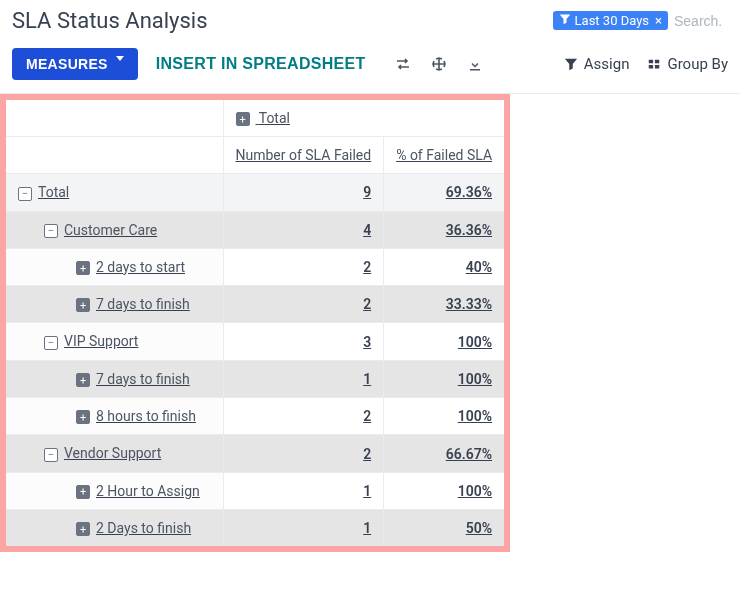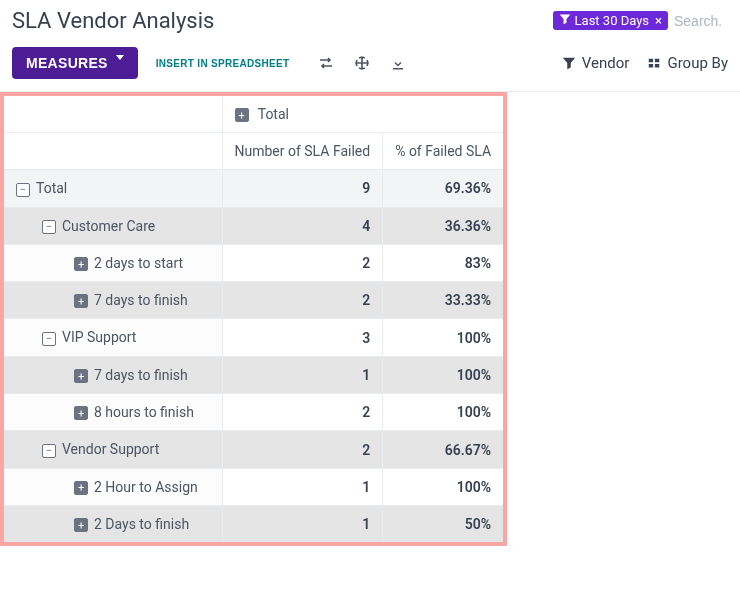--- a/index.html
+++ b/index.html
@@ -24,21 +24,21 @@
     color: #374151;
   }
   .search-area {
     display: flex;
     align-items: center;
     gap: 0;
   }
   .filter-chip {
     display: inline-flex;
     align-items: center;
-    background: #6d28d9;
+    background: #3b82f6;
     color: #fff;
     font-size: 13px;
     padding: 2px 6px;
     border-radius: 3px;
   }
   .filter-chip .fc-icon { margin-right: 4px; font-size: 12px; }
   .filter-chip .fc-close { margin-left: 6px; cursor: pointer; }
   .search-input {
     border: none;
     outline: none;
@@ -55,21 +55,21 @@
     padding: 10px 12px 12px;
     justify-content: space-between;
     border-bottom: 1px solid #e9ecef;
   }
   .toolbar-left {
     display: flex;
     align-items: center;
     gap: 14px;
   }
   .btn-measures {
-    background: #4c1d95;
+    background: #1d4ed8;
     color: #fff;
     border: none;
     font-weight: 600;
     font-size: 14px;
     letter-spacing: 0.3px;
     padding: 8px 14px;
     border-radius: 4px;
     cursor: pointer;
     display: inline-flex;
     gap: 8px;
@@ -78,21 +78,21 @@
     width: 0; height: 0;
     border-left: 4px solid transparent;
     border-right: 4px solid transparent;
     border-top: 5px solid #fff;
   }
   .btn-insert {
     background: none;
     border: none;
     color: #017e84;
     font-weight: 600;
-    font-size: 10px;
+    font-size: 16px;
     letter-spacing: 0.3px;
     cursor: pointer;
     padding: 8px 4px;
   }
   .toolbar-icons {
     display: flex;
     gap: 18px;
     align-items: center;
     color: #4b5563;
     margin-left: 10px;
@@ -118,21 +118,22 @@
     font-size: 15px;
     cursor: pointer;
   }
   .tool-btn svg { width: 14px; height: 14px; }
 
   .pivot-wrap {
     padding: 0;
   }
   table.pivot {
     border-collapse: collapse;
-    border: 4px solid #fca5a5;
+    border: 6px solid #fca5a5;
+    text-decoration: underline;
   }
   table.pivot th, table.pivot td {
     border: 1px solid #e9ecef;
     padding: 10px 12px;
     font-size: 14px;
     color: #4b5563;
   }
   table.pivot th.rowhdr {
     background: #fcfcfc;
     font-weight: 400;
@@ -173,21 +174,21 @@
   }
   .toggle.minus { background: #fff; color: #6b7280; }
   .ind1 { padding-left: 38px !important; }
   .ind2 { padding-left: 70px !important; }
   .corner { border: 1px solid #e9ecef; background: #fff; }
 </style>
 </head>
 <body>
 
 <div class="top">
-  <div class="page-title">SLA Vendor Analysis</div>
+  <div class="page-title">SLA Status Analysis</div>
   <div class="search-area">
     <span class="filter-chip">
       <span class="fc-icon">
         <svg viewBox="0 0 16 16" width="12" height="12" fill="#fff">
             <path d="M1 2h14l-5 6v5l-4 2V8z"></path>
           </svg>
       </span>
       <span>Last 30 Days</span>
       <span class="fc-close">×</span>
     </span>
@@ -218,21 +219,21 @@
             <path d="M8 2v7.5L5.5 7 4.5 8 8 11.5 11.5 8 10.5 7 8 9.5V2H8zM3 13h10v1.5H3z"></path>
           </svg>
       </span>
     </div>
   </div>
   <div class="toolbar-right">
     <span class="tool-btn">
       <svg viewBox="0 0 16 16" fill="#374151">
           <path d="M1 2h14l-5 6v5l-4 2V8z"></path>
         </svg>
-      <span>Vendor</span>
+      <span>Assign</span>
     </span>
     <span class="tool-btn">
       <svg viewBox="0 0 16 16" fill="#374151">
           <path d="M2 3h5v4H2zM9 3h5v4H9zM2 9h5v4H2zM9 9h5v4H9z"></path>
         </svg>
       <span>Group By</span>
     </span>
   </div>
 </div>
 
@@ -259,21 +260,21 @@
           <td class="num">69.36%</td>
         </tr>
         <tr class="even">
           <th class="rowhdr ind1"><span class="toggle minus">−</span><span>Customer Care</span></th>
           <td class="num">4</td>
           <td class="num">36.36%</td>
         </tr>
         <tr>
           <th class="rowhdr ind2"><span class="toggle">+</span><span>2 days to start</span></th>
           <td class="num">2</td>
-          <td class="num">83%</td>
+          <td class="num">40%</td>
         </tr>
         <tr class="even">
           <th class="rowhdr ind2"><span class="toggle">+</span><span>7 days to finish</span></th>
           <td class="num">2</td>
           <td class="num">33.33%</td>
         </tr>
         <tr>
           <th class="rowhdr ind1"><span class="toggle minus">−</span><span>VIP Support</span></th>
           <td class="num">3</td>
           <td class="num">100%</td>

